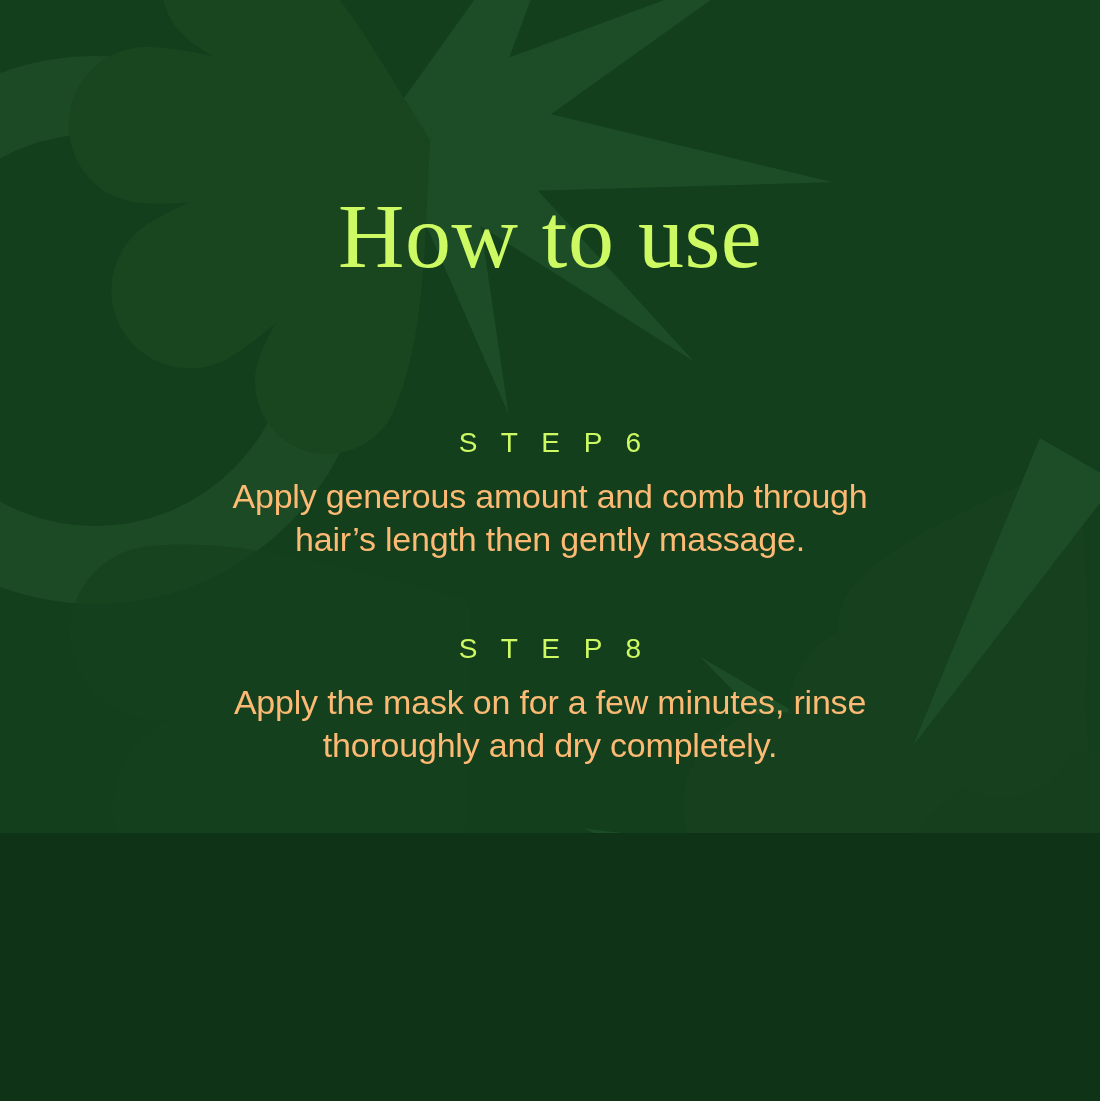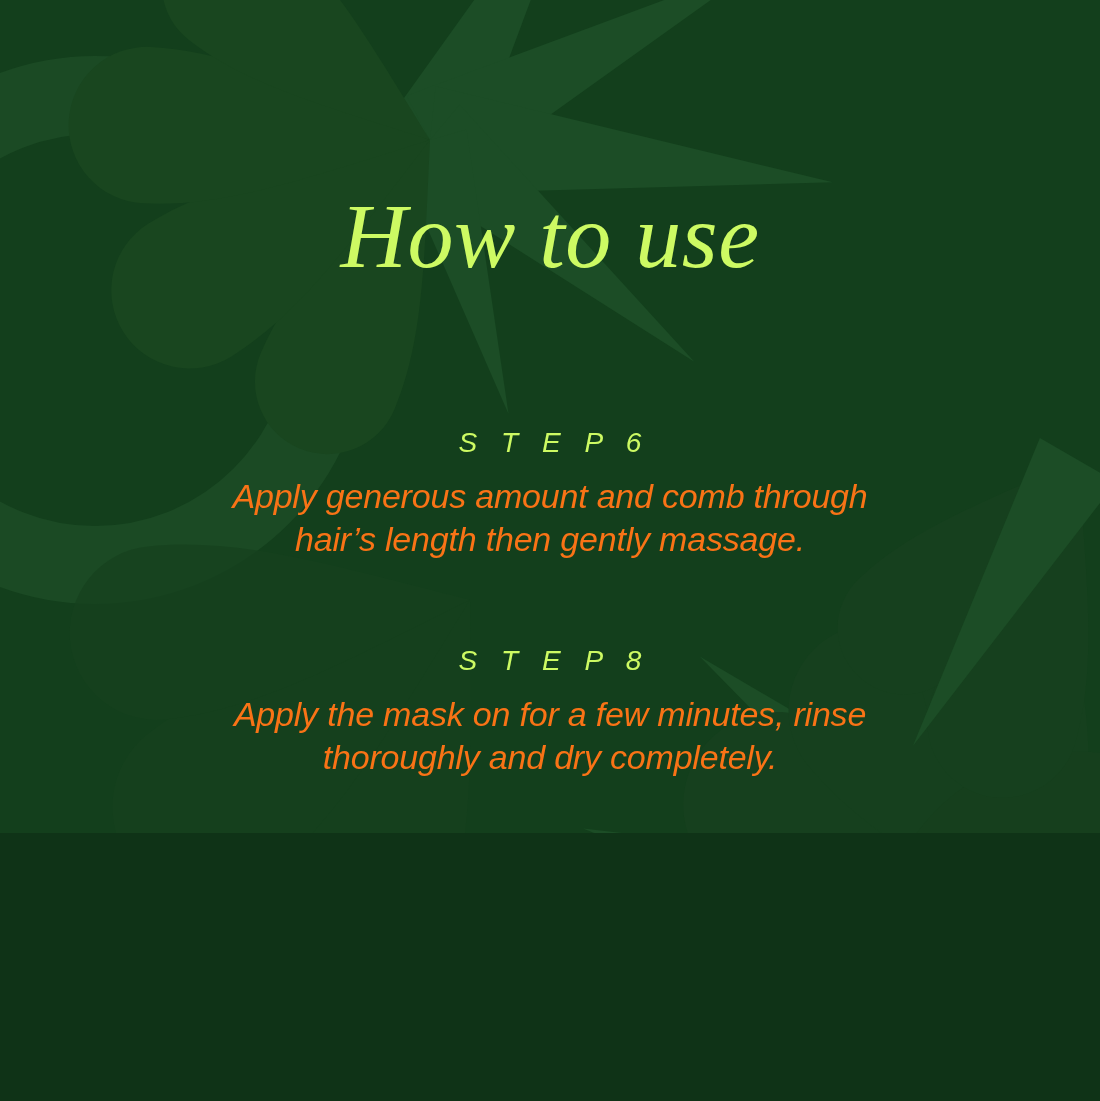--- a/index.html
+++ b/index.html
@@ -8,21 +8,20 @@
     padding: 0;
     background: #0f3317;
   }
   #canvas {
     position: relative;
     width: 1100px;
     height: 833px;
     overflow: hidden;
     background: #133f1c;
     font-family: "Liberation Sans", sans-serif;
-    font-style: italic;
   }
 
   
   #bg-pattern {
     position: absolute;
     inset: 0;
     width: 1100px;
     height: 1101px;
     display: block;
     pointer-events: none;
@@ -78,27 +77,27 @@
     font-size: 28px;
     line-height: 1.1;
     letter-spacing: 8px;
     text-indent: 8px;
     color: #cdfa63;
     margin: 0 0 16px 0;
   }
 
   .step-text {
     display: block;
-    margin: 12px auto;
+    margin: 0 auto;
     max-width: 660px;
     font-family: "Liberation Sans", sans-serif;
     font-weight: 400;
     font-size: 34px;
     line-height: 1.26;
-    color: #f97316;
+    color: #fdba74;
     letter-spacing: -0.2px;
   }
 </style>
 </head>
 <body>
 
 <div id="canvas">
 
   <svg id="bg-pattern" viewBox="0 0 1100 1101" aria-hidden="true">
     <defs>

